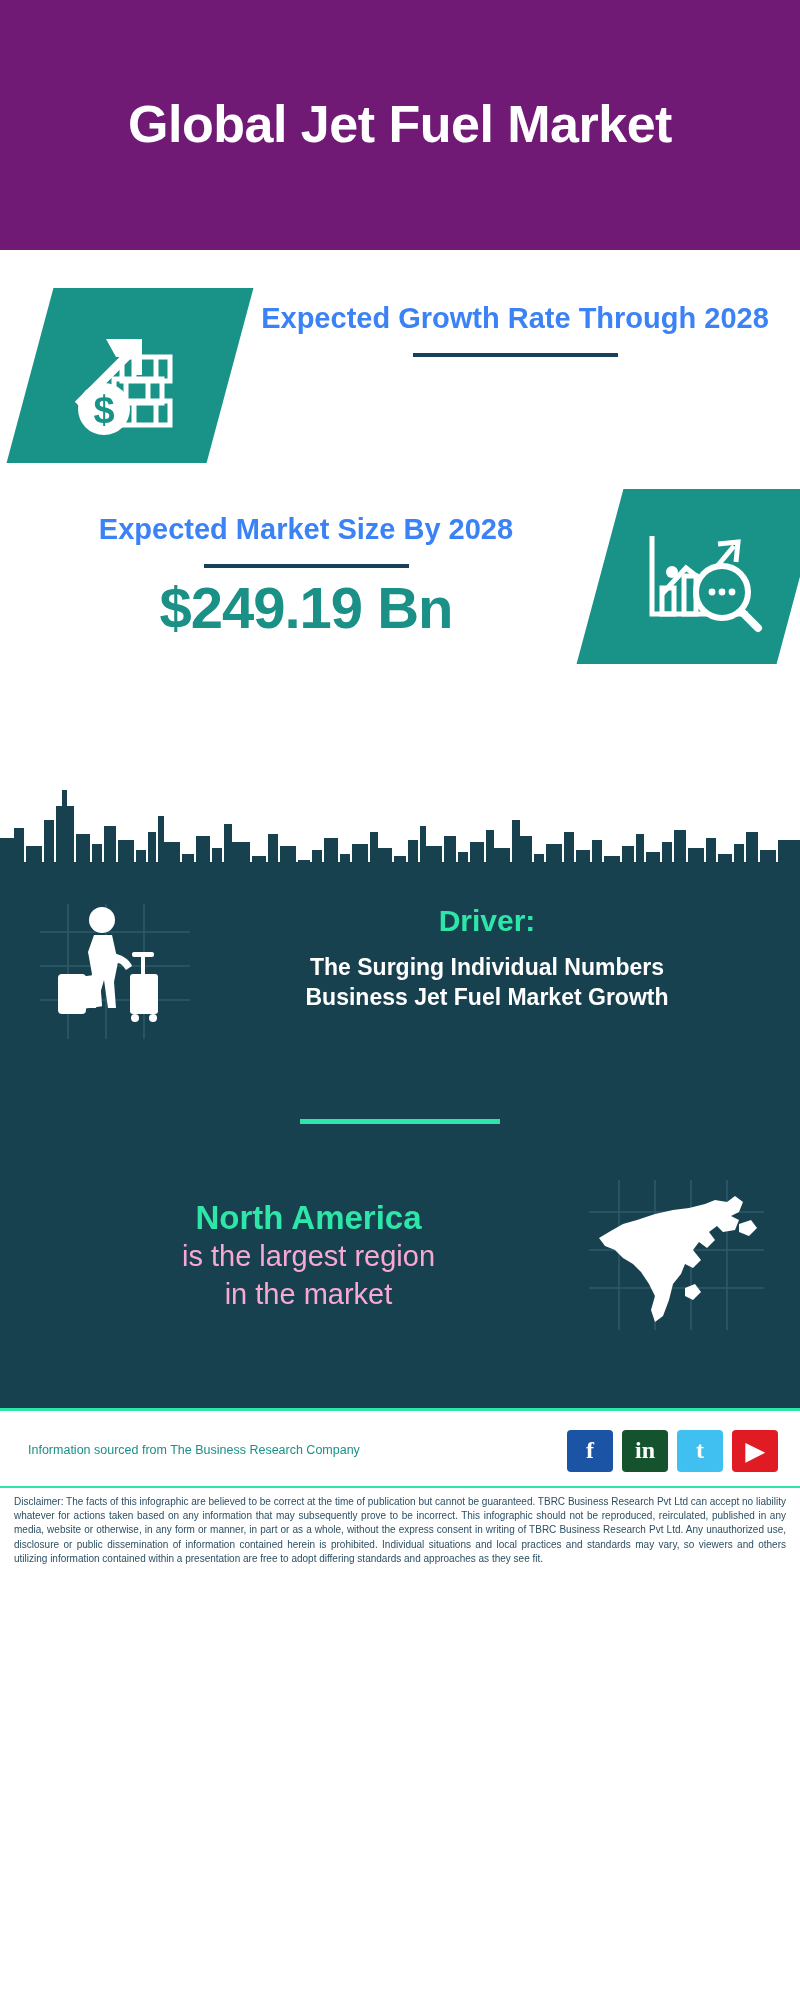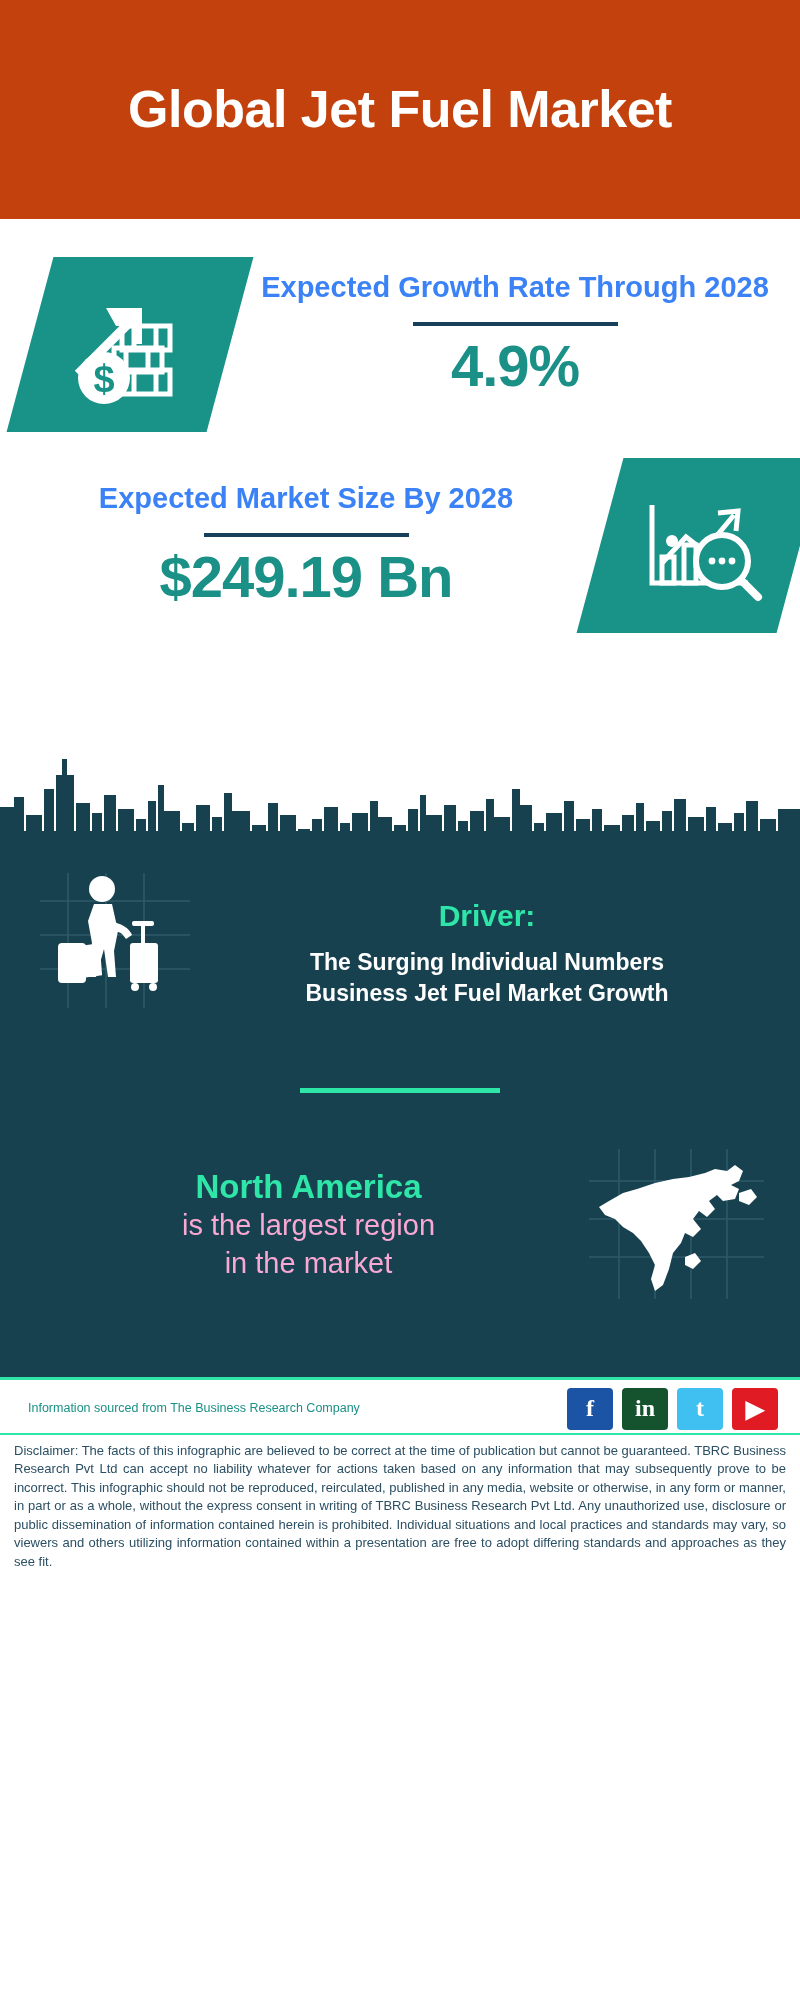--- a/index.html
+++ b/index.html
@@ -7,22 +7,22 @@
   body {
     width:800px; height:2000px;
     background:#ffffff;
     font-family:"Liberation Sans", sans-serif;
     overflow:hidden;
     position:relative;
   }
 
   
   .header {
-    height:219px;
-    background:#c2410c;
+    height:250px;
+    background:#701a75;
     display:flex; align-items:center; justify-content:center;
   }
   .header-title {
     color:#ffffff;
     font-size:52px;
     font-weight:bold;
     line-height:1.15;
     text-align:center;
     letter-spacing:-0.5px;
     max-width:560px;
@@ -85,21 +85,21 @@
   
   .dark-area {
     background:#17414f;
     position:relative;
     padding-bottom:18px;
     min-height:522px;
   }
 
   .driver-block {
     display:flex;
-    align-items:flex-end;
+    align-items:flex-start;
     padding:18px 18px 0 40px;
     gap:14px;
   }
   .grid-icon-wrap { position:relative; width:150px; height:135px; flex:none; }
   .driver-text { flex:1; text-align:center; padding-right:12px; }
   .driver-heading {
     color:#2ee6a8;
     font-size:30px;
     font-weight:bold;
     margin-bottom:14px;
@@ -138,21 +138,21 @@
   .map-wrap { width:175px; height:150px; flex:none; position:relative; }
 
   
   .footer {
     background:#ffffff;
     border-top:3px solid #2ee6a8;
     padding:14px 22px 10px 28px;
     display:flex;
     align-items:center;
     justify-content:space-between;
-    height:56px;
+    height:78px;
   }
   .footer-left { line-height:1.55; }
   .footer-line {
     color:#1a9086;
     font-size:12.5px;
   }
   .socials { display:flex; gap:9px; align-items:center; }
   .social {
     width:46px; height:42px;
     border-radius:4px;
@@ -164,21 +164,21 @@
   }
   .s-fb { background:#1b53a5; }
   .s-li { background:#14532d; }
   .s-tw { background:#3fc0f0; }
   .s-yt { background:#e01b23; }
 
   .disclaimer {
     border-top:2px solid #2ee6a8;
     padding:7px 14px 8px 14px;
     color:#2b4f63;
-    font-size:13px;
+    font-size:10px;
     line-height:1.42;
     text-align:justify;
     background:#ffffff;
   }
 
   svg { display:block; }
 </style>
 </head>
 <body>
 
@@ -209,21 +209,20 @@
           </g>
 
           <circle cx="44" cy="96" r="26" fill="#ffffff"></circle>
           <text x="44" y="110" font-size="38" font-weight="bold" text-anchor="middle" fill="#199287" font-family="Liberation Sans, sans-serif">$</text>
         </svg>
       </div>
     </div>
     <div class="stat-text">
       <div class="stat-label">Expected Growth Rate Through 2028</div>
       <div class="rule"></div>
-      <div class="stat-value">4.9%</div>
     </div>
   </div>
 
   <div class="stat-row row2">
     <div class="stat-text left-text">
       <div class="stat-label">Expected Market Size By 2028</div>
       <div class="rule"></div>
       <div class="stat-value">$249.19 Bn</div>
     </div>
     <div class="badge">

